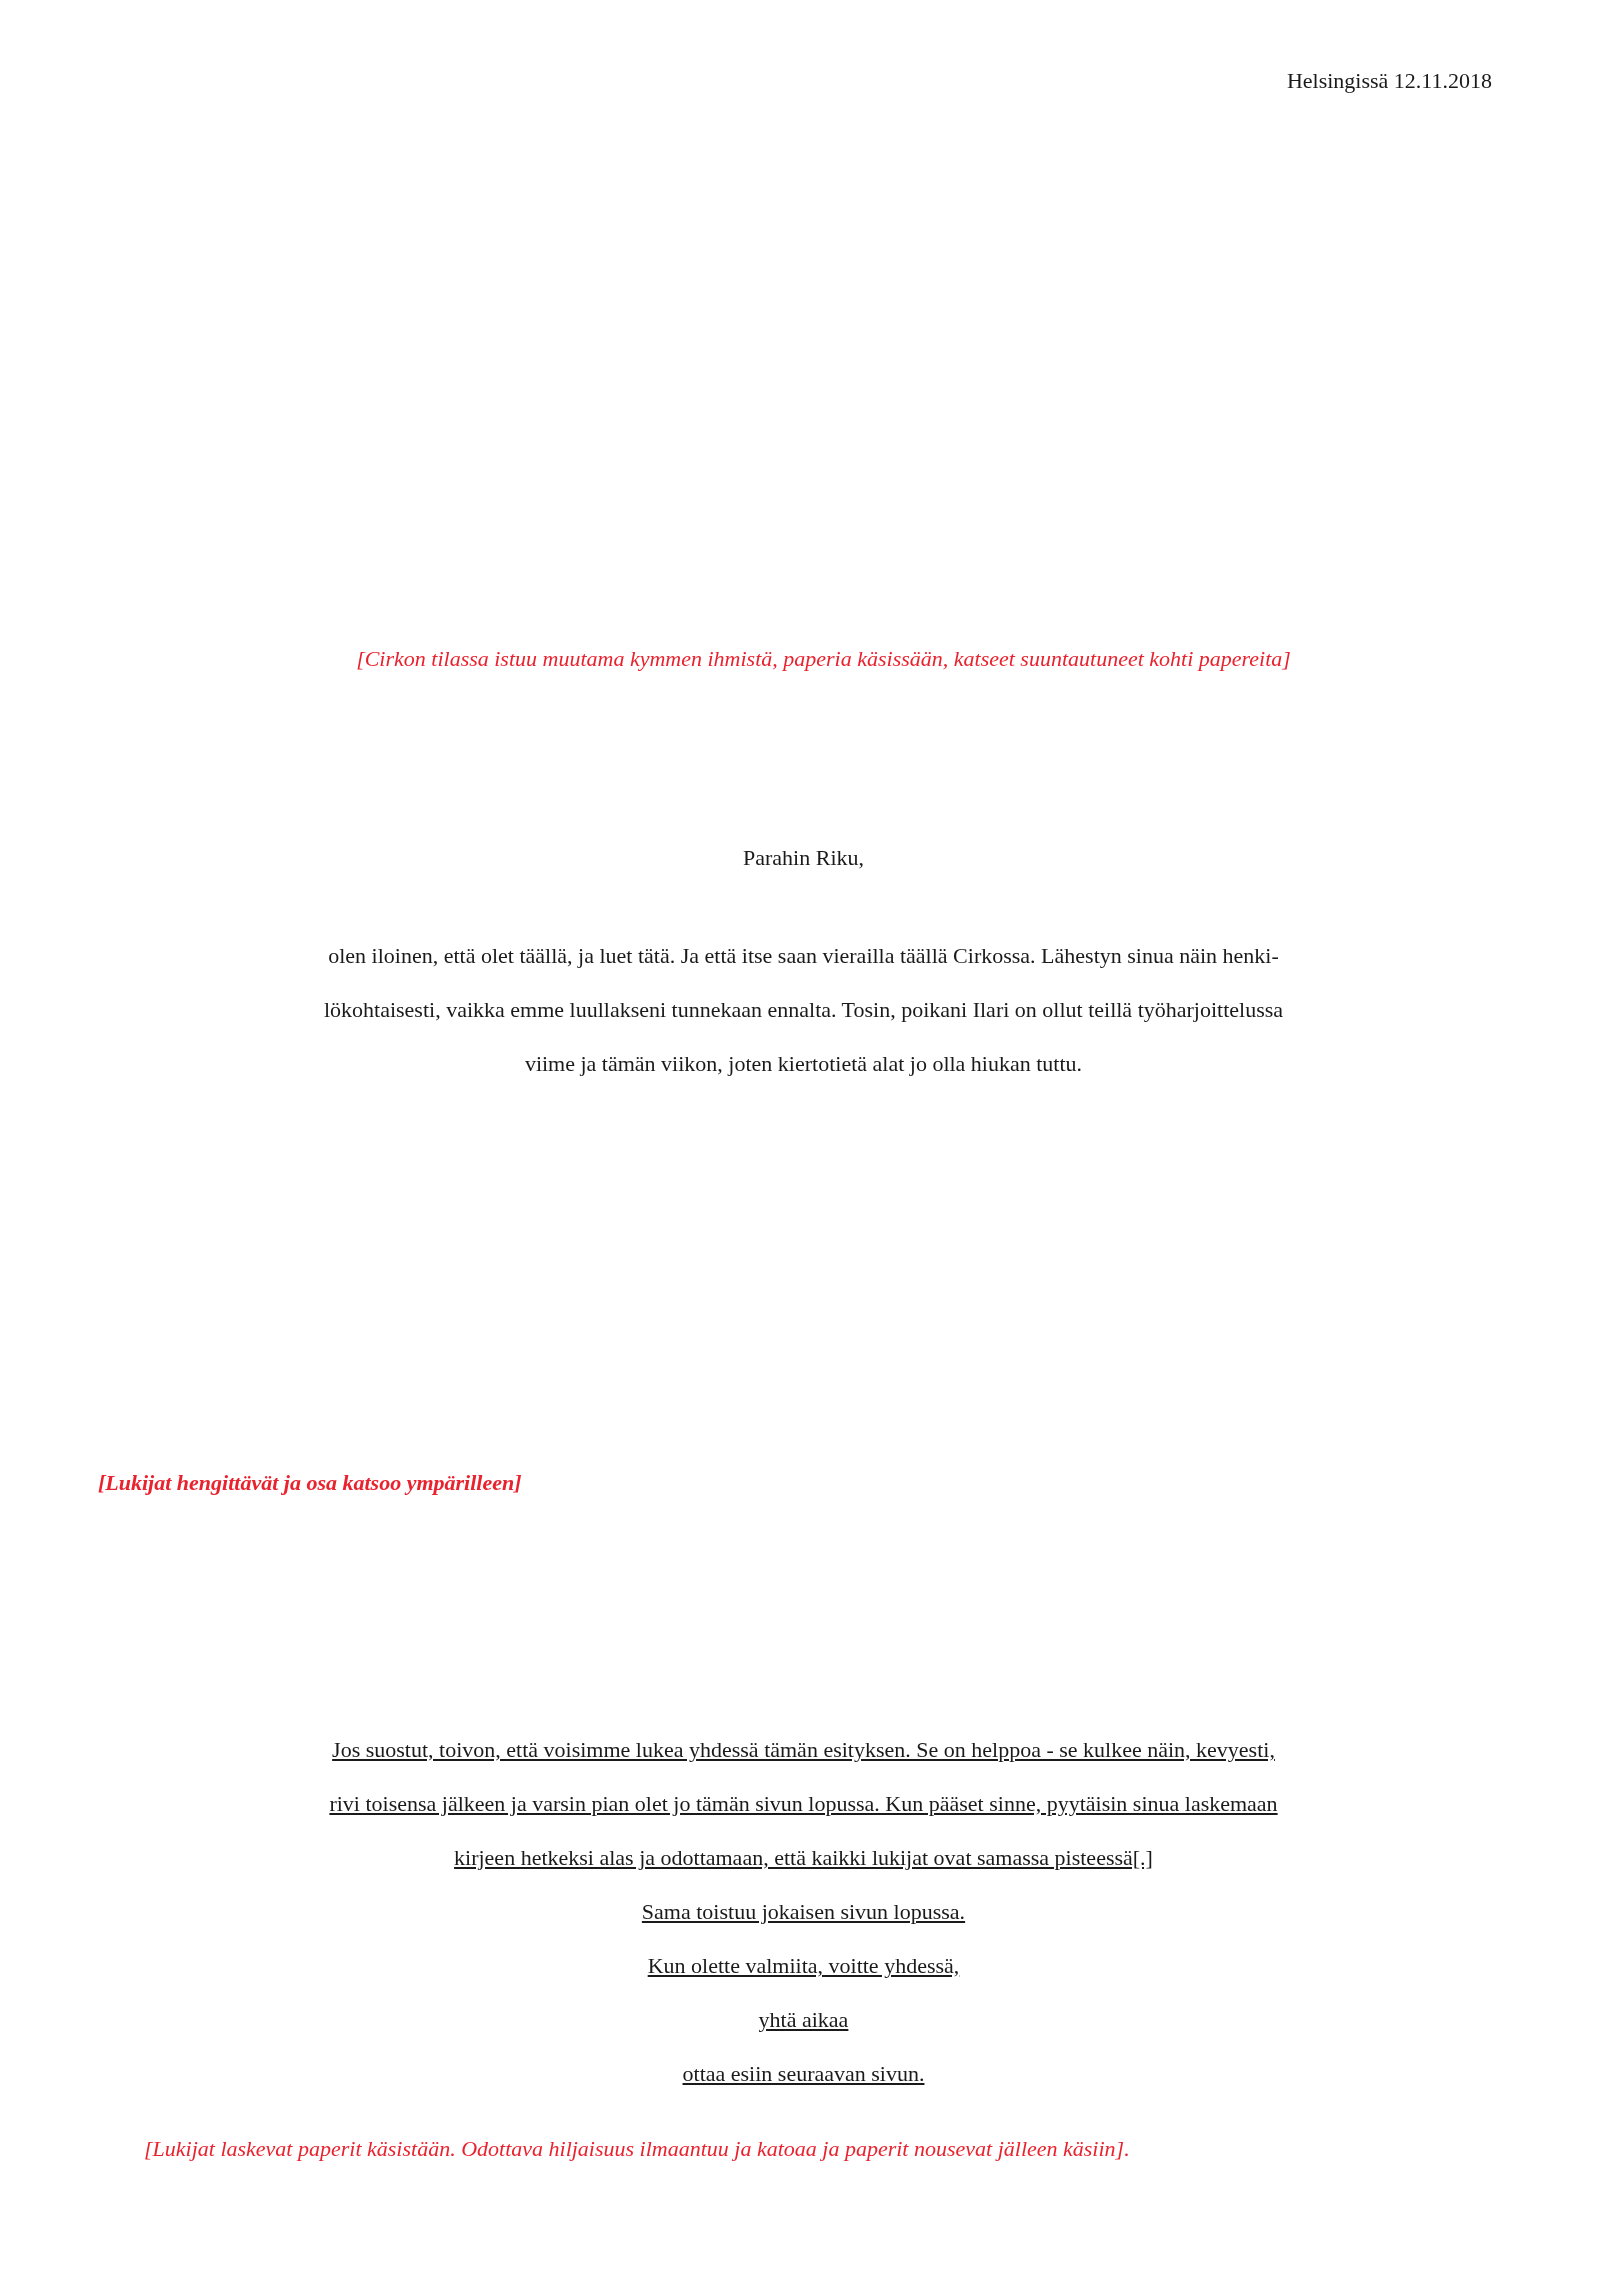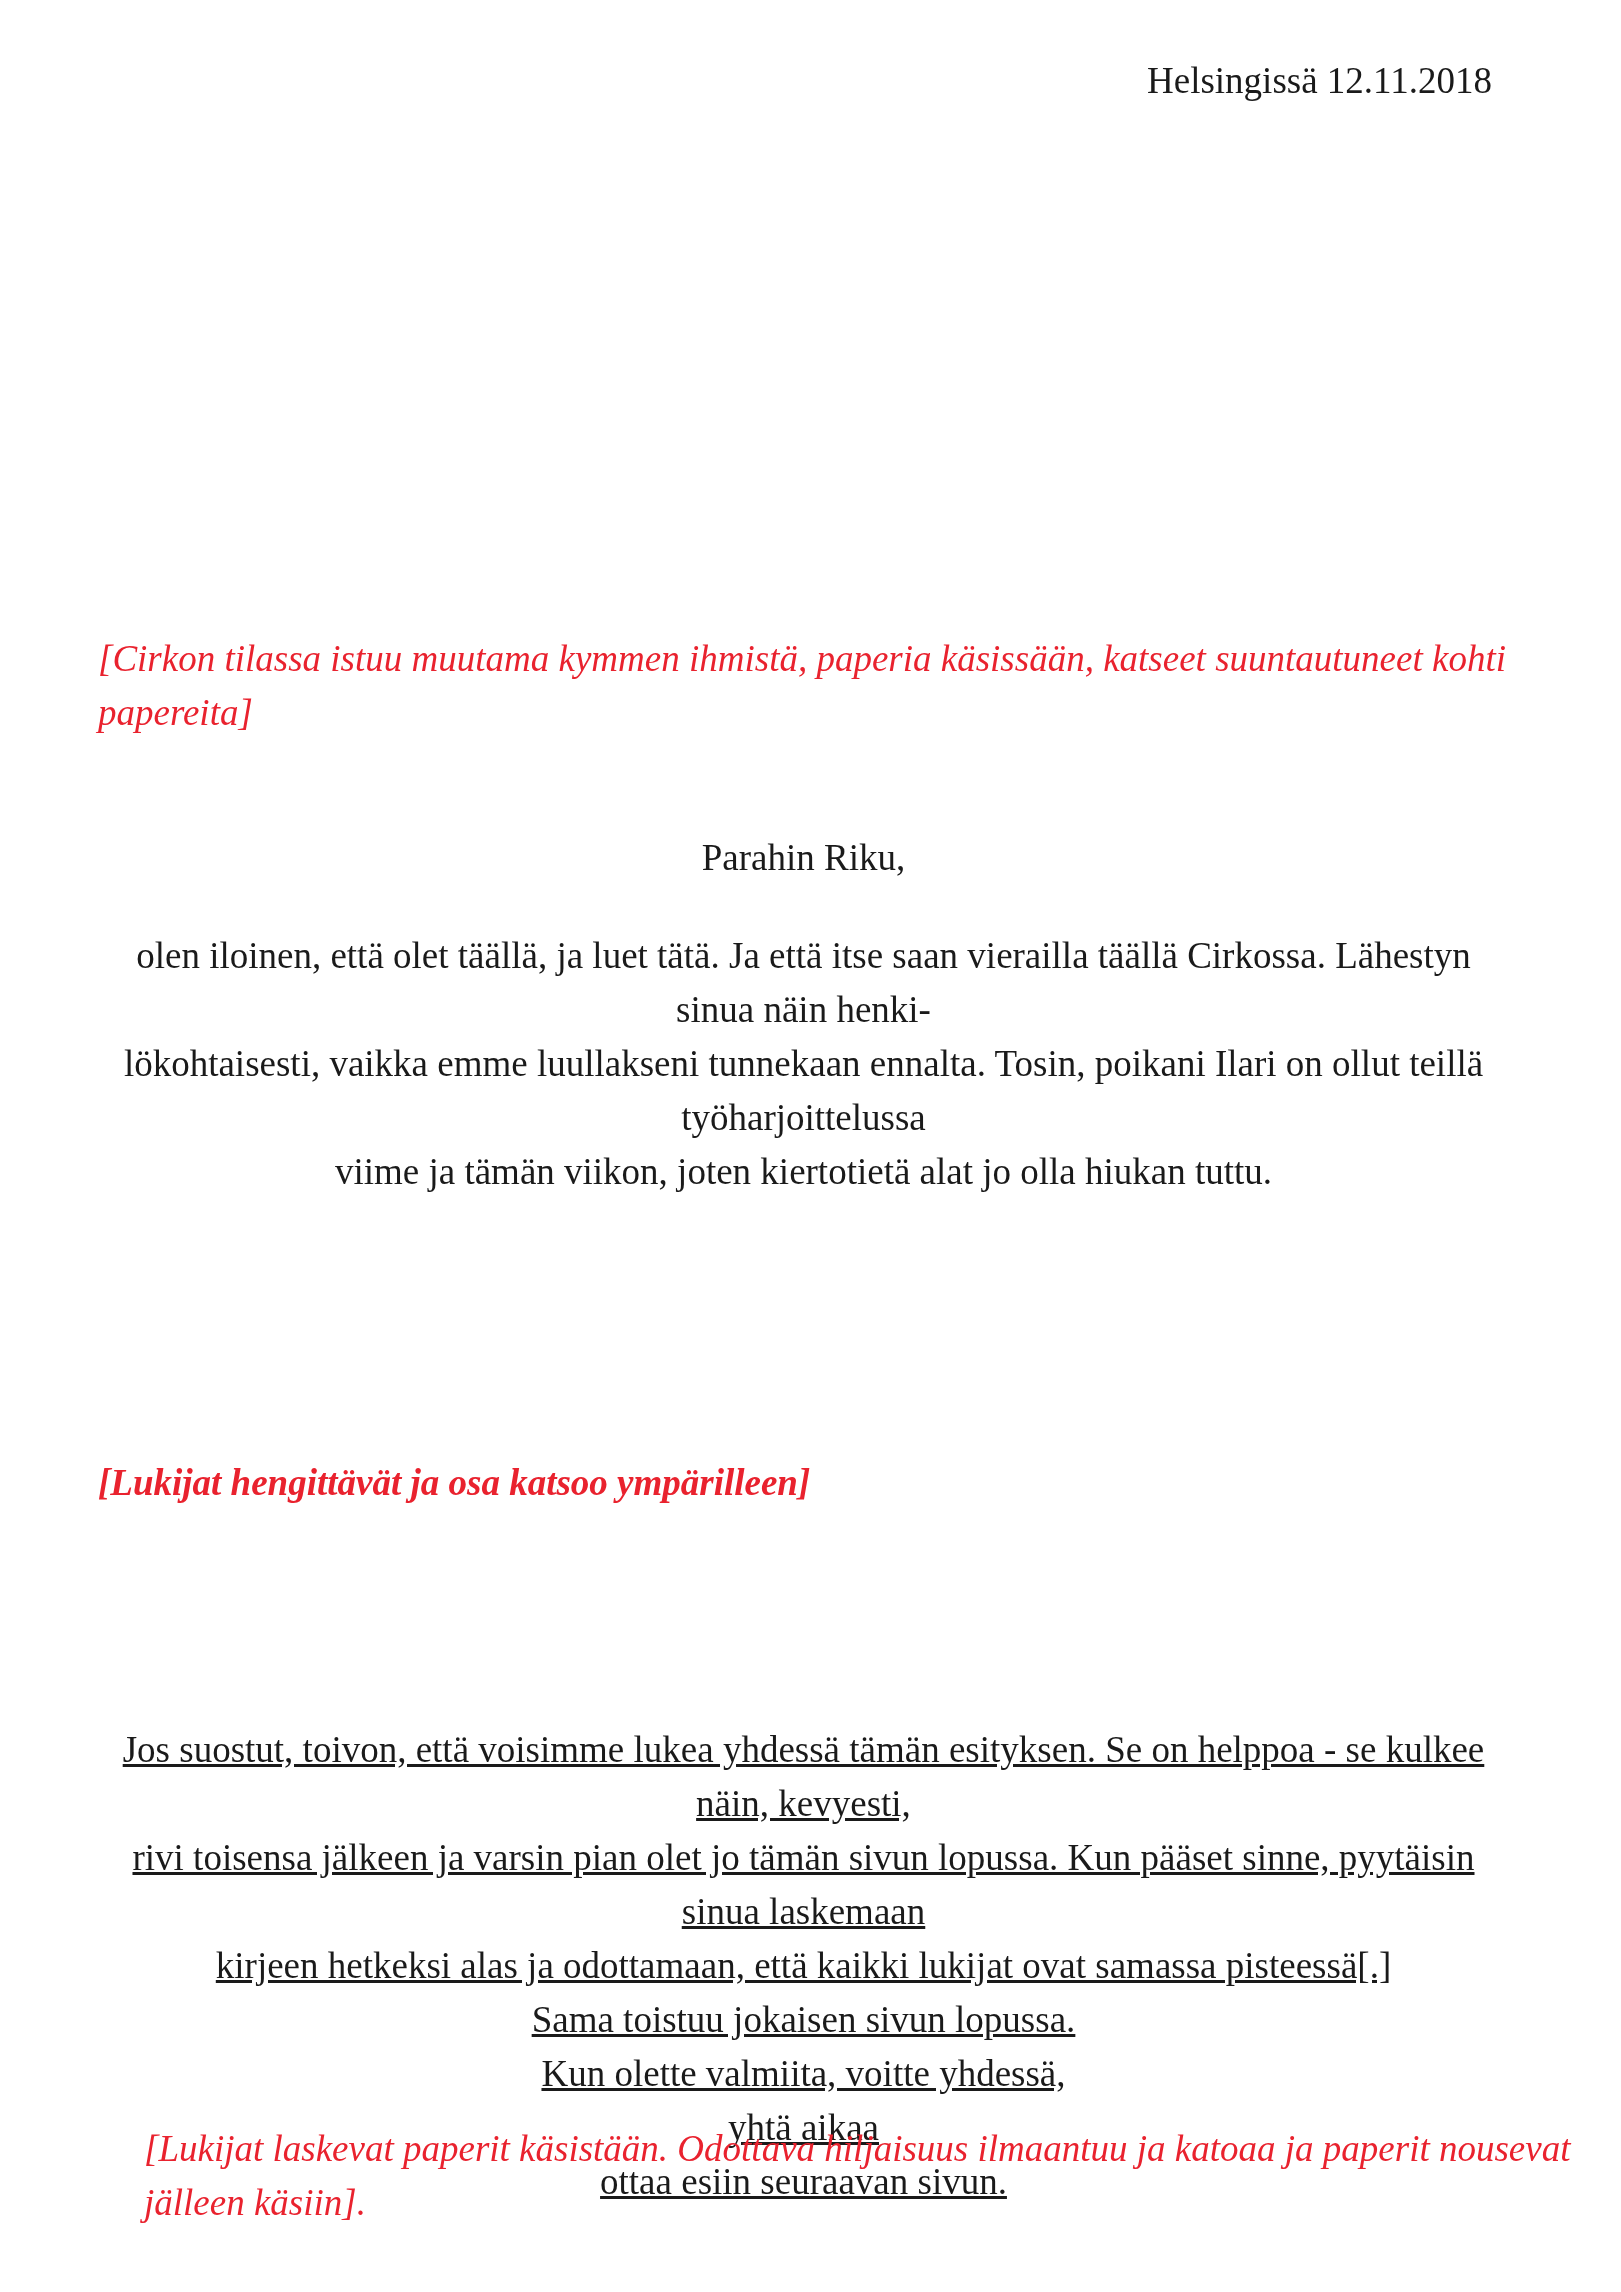--- a/index.html
+++ b/index.html
@@ -6,21 +6,21 @@
     margin: 0;
     padding: 0;
     background: #ffffff;
   }
   .page {
     position: relative;
     width: 1621px;
     height: 2293px;
     background: #ffffff;
     font-family: "Liberation Serif", "DejaVu Serif", serif;
-    font-size: 37px;
+    font-size: 22px;
     line-height: 54px;
     color: #1a1a1a;
     overflow: hidden;
   }
   .dateline {
     position: absolute;
     top: 54px;
     right: 129px;
     white-space: nowrap;
   }
@@ -32,21 +32,21 @@
     text-align: center;
   }
   .stage {
     position: absolute;
     left: 98px;
     width: 1451px;
     font-style: italic;
     color: var(--accent, #e9222e);
     white-space: pre-line;
   }
-  .s1 { top: 632px; }
+  .s1 { top: 632px; text-align: center; }
   .salutation { top: 831px; }
   .p1 { top: 929px; }
   .s2 { top: 1130px; }
   .p2 { top: 1272px; }
   .s3 { top: 1456px; font-weight: bold; }
   .p3 { top: 1723px; text-decoration: underline; }
   .s4 { top: 2122px; margin-left: 46px; }
 </style>
 </head>
 <body>

